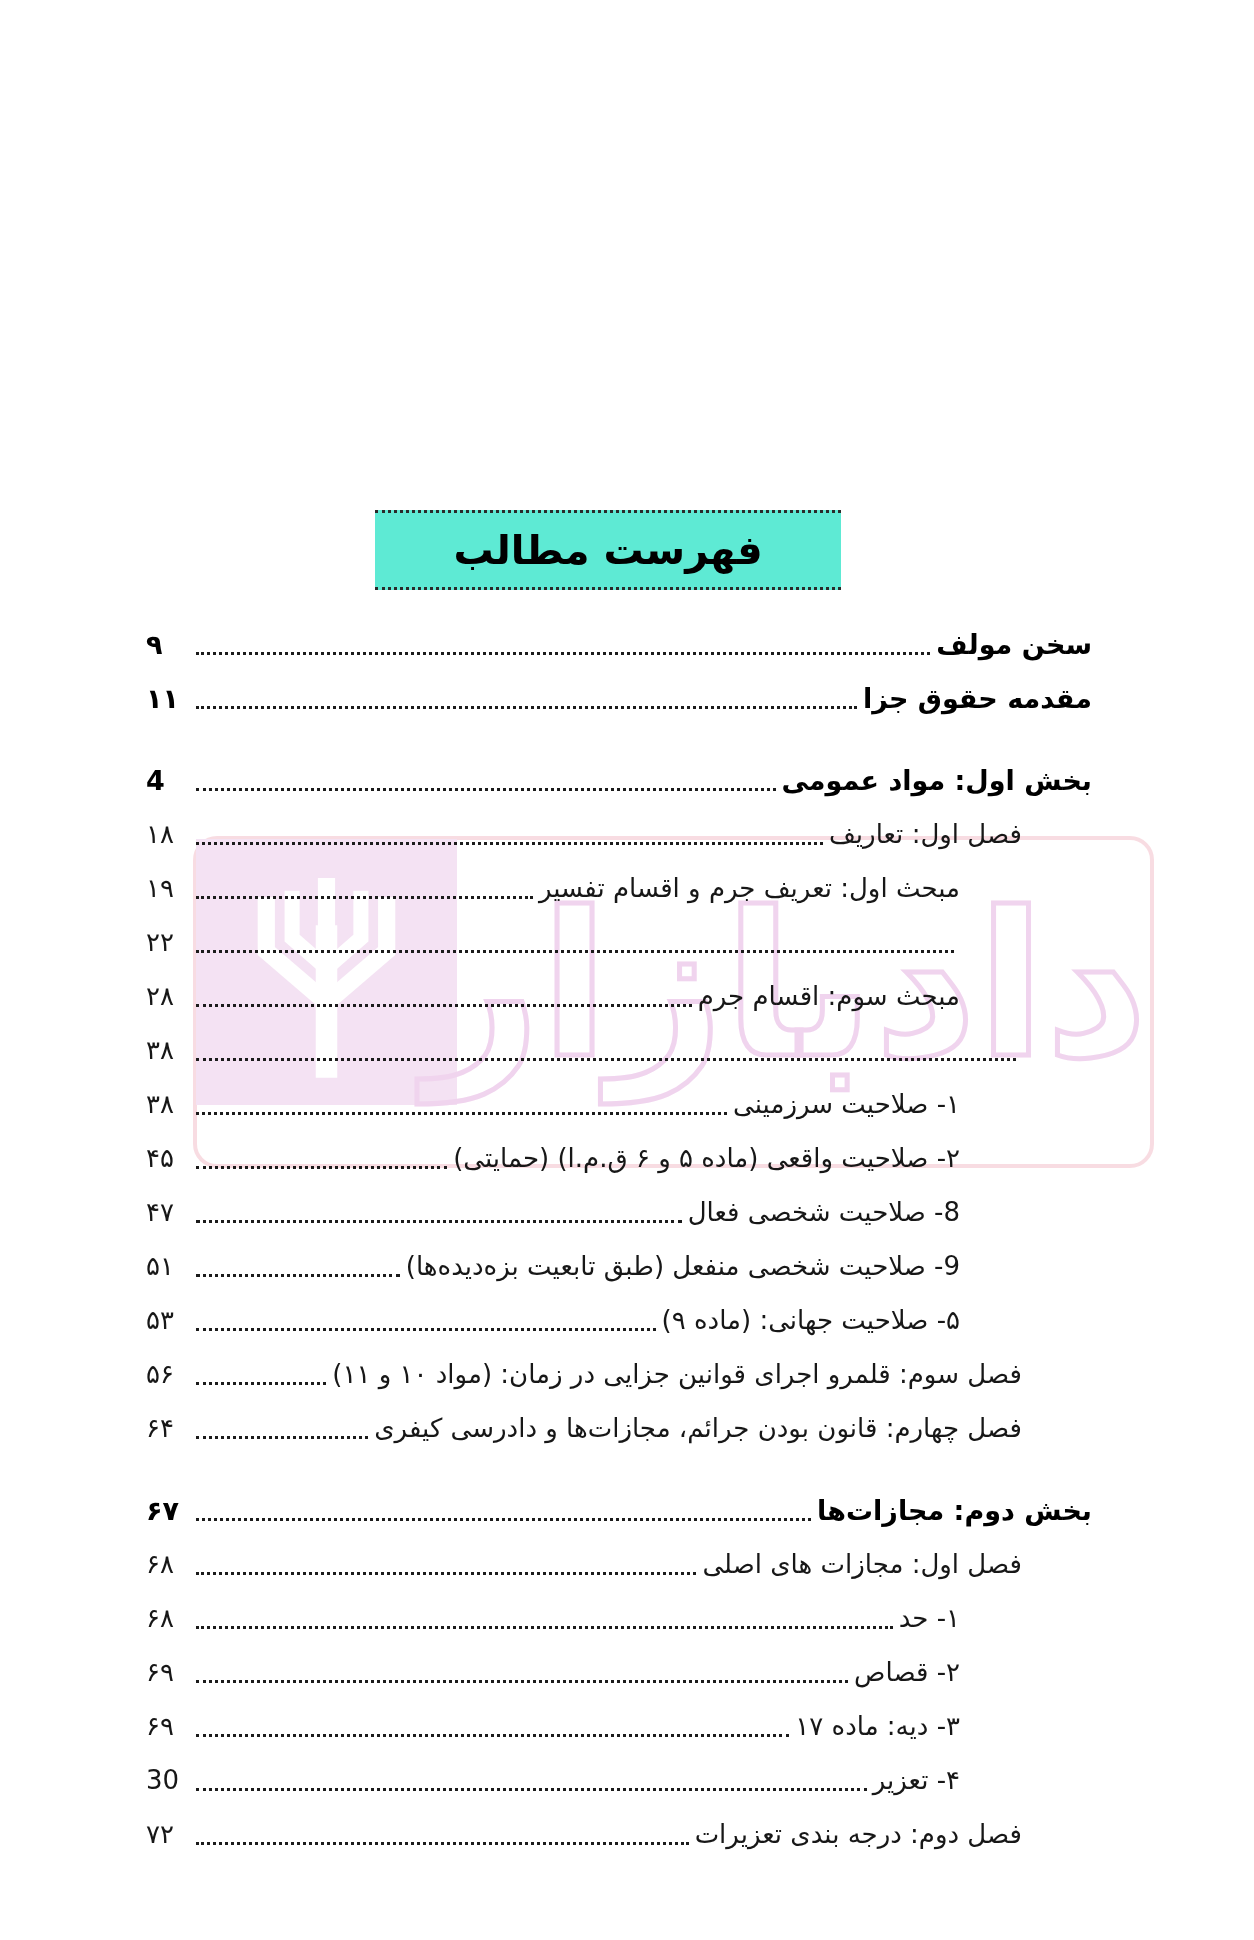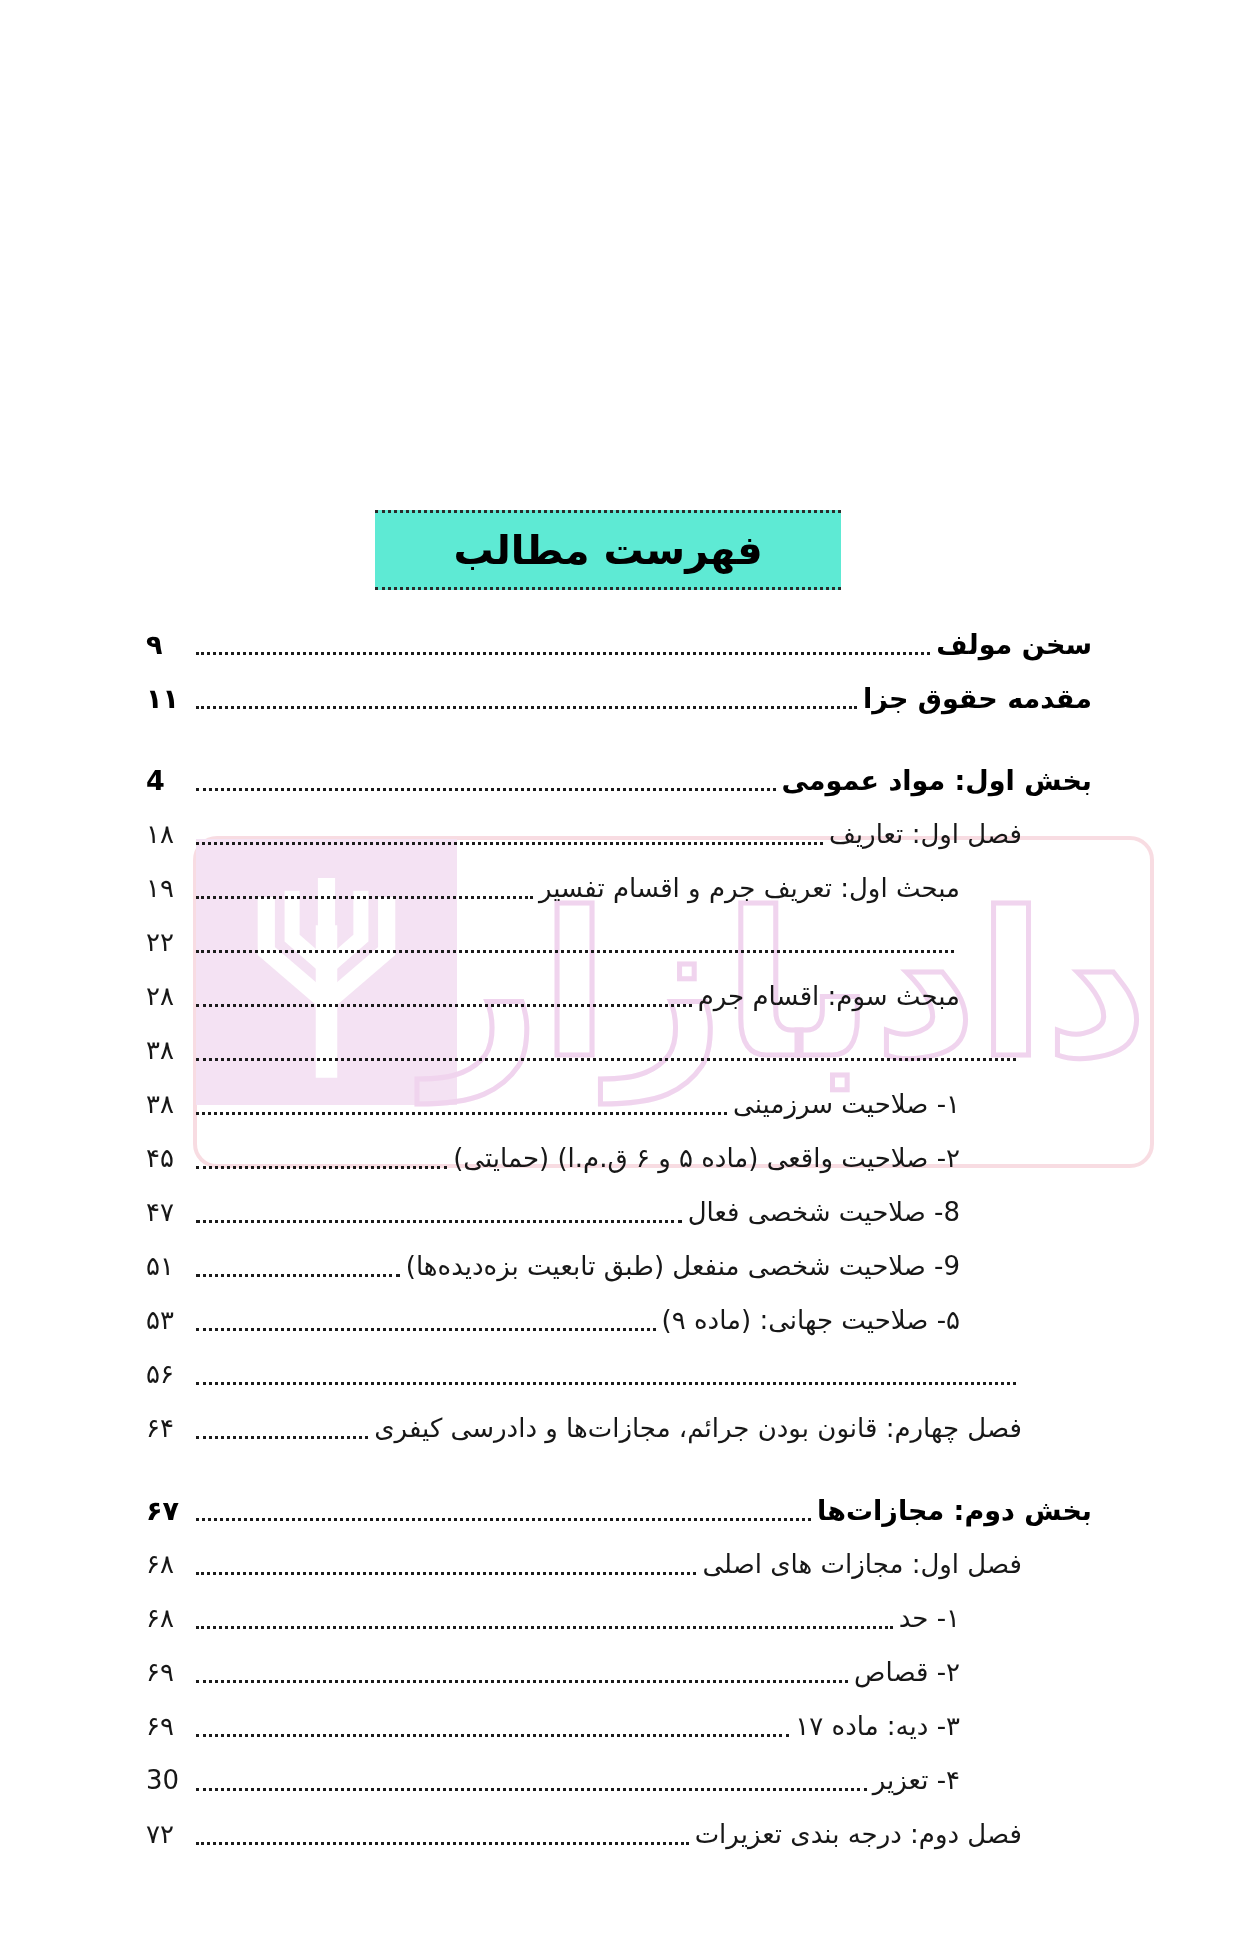--- a/index.html
+++ b/index.html
@@ -143,20 +143,21 @@
     <span class="toc-page">۵۱</span>
   </div>
 
   <div class="toc-row level-2">
     <span class="toc-label">۵- صلاحیت جهانی: (ماده ۹)</span>
     <span class="toc-dots"></span>
     <span class="toc-page">۵۳</span>
   </div>
 
   <div class="toc-row level-1">
+    <span class="toc-label">فصل سوم: قلمرو اجرای قوانین جزایی در زمان: (مواد ۱۰ و ۱۱)</span>
     <span class="toc-dots"></span>
     <span class="toc-page">۵۶</span>
   </div>
 
   <div class="toc-row level-1">
     <span class="toc-label">فصل چهارم: قانون بودن جرائم، مجازات‌ها و دادرسی کیفری</span>
     <span class="toc-dots"></span>
     <span class="toc-page">۶۴</span>
   </div>
 

